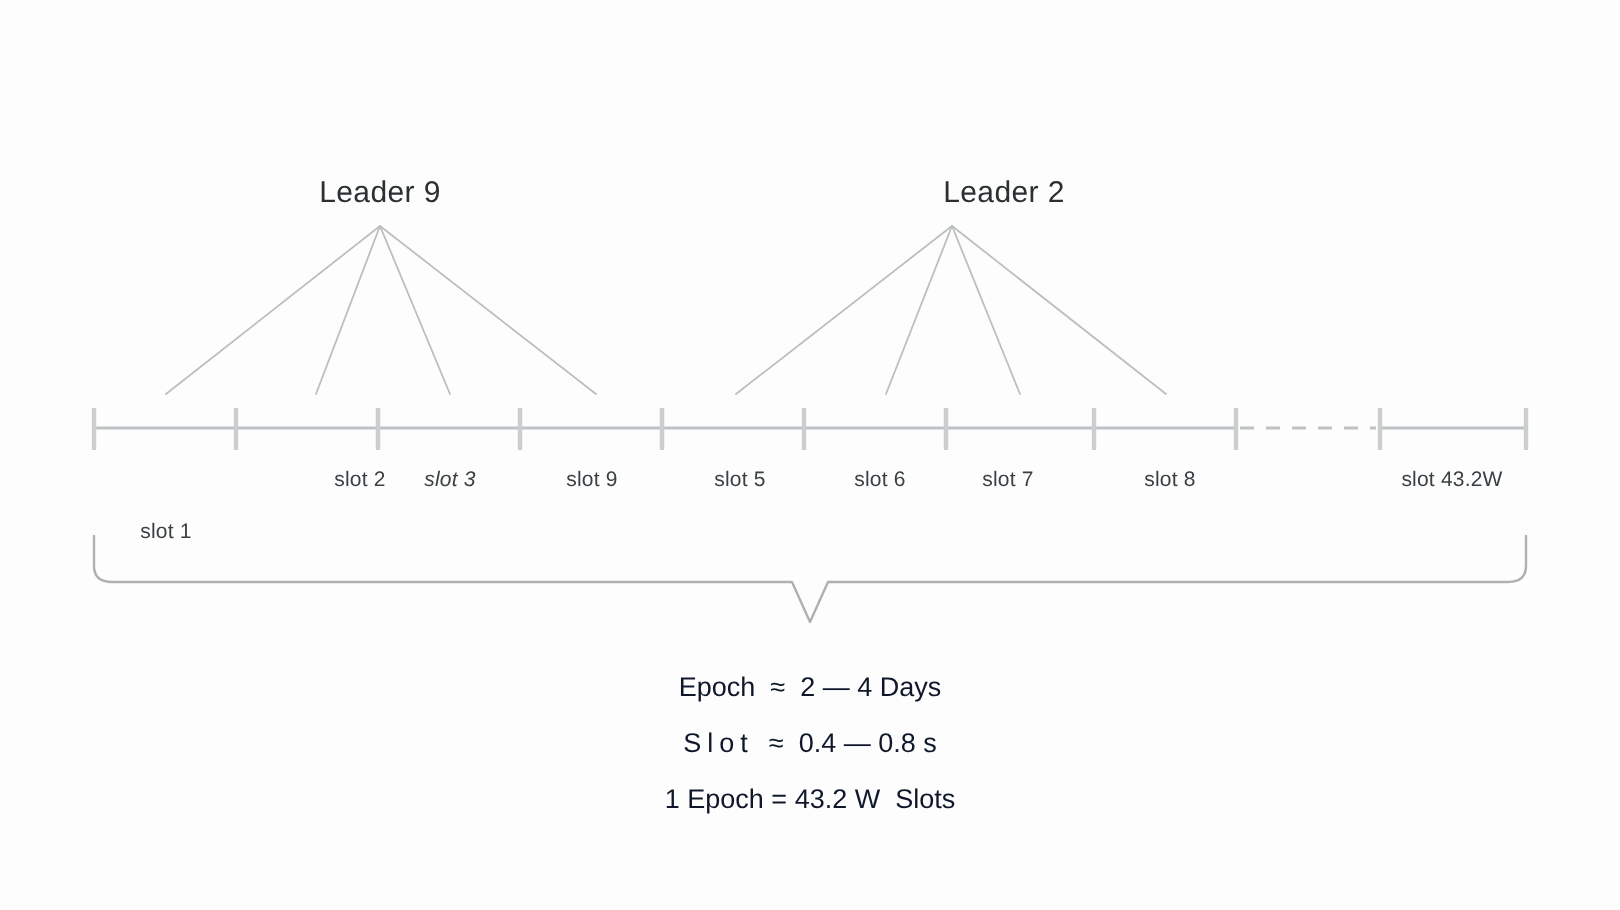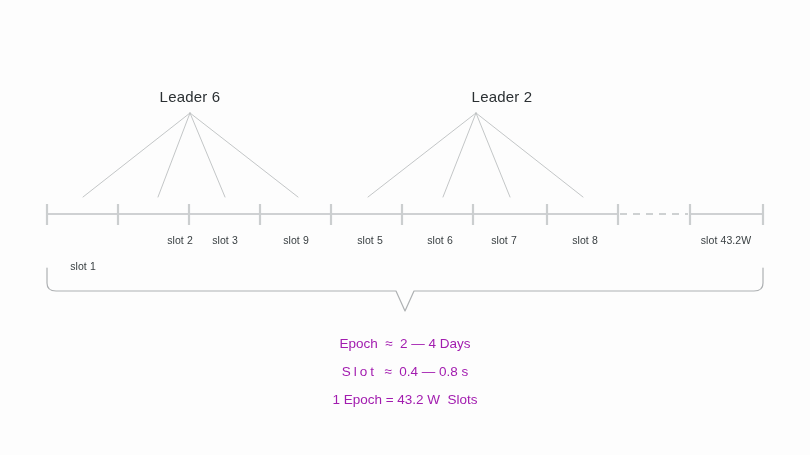--- a/index.html
+++ b/index.html
@@ -49,21 +49,21 @@
   
   #legend {
     position: absolute;
     left: 0;
     top: 330px;
     width: 810px;
     text-align: center;
   }
   .legend-line {
     font-size: 13.5px;
-    color: #a21caf;
+    color: #0f172a;
     line-height: 28px;
     white-space: pre;
   }
   .legend-line .lbl-slot {
     letter-spacing: 3px;
   }
 
   
   #solana-logo {
     position: absolute;
@@ -121,26 +121,26 @@
              L 47,283
              Q 47,291 56,291
              L 396,291
              L 405,311
              L 414,291
              L 754,291
              Q 763,291 763,283
              L 763,268" fill="none" stroke="#aeb1b3" stroke-width="1.2" stroke-linejoin="round" stroke-linecap="round"></path>
   </svg>
 
-  <div class="leader-label" style="left:190px; top:88px;">Leader 6</div>
+  <div class="leader-label" style="left:190px; top:88px;">Leader 9</div>
   <div class="leader-label" style="left:502px; top:88px;">Leader 2</div>
 
   <div class="slot-label" style="left:83px;  top:234px;margin-top:26px;">slot 1</div>
   <div class="slot-label" style="left:154px; top:234px;margin-left:26px;">slot 2</div>
-  <div class="slot-label" style="left:225px; top:234px;">slot 3</div>
+  <div class="slot-label" style="left:225px; top:234px;font-style:italic;">slot 3</div>
   <div class="slot-label" style="left:296px; top:234px;">slot 9</div>
   <div class="slot-label" style="left:370px; top:234px;">slot 5</div>
   <div class="slot-label" style="left:440px; top:234px;">slot 6</div>
   <div class="slot-label" style="left:504px; top:234px;">slot 7</div>
   <div class="slot-label" style="left:585px; top:234px;">slot 8</div>
   <div class="slot-label" style="left:726px; top:234px;">slot 43.2W</div>
 
   <div id="legend">
     <div class="legend-line">Epoch  ≈  2 — 4 Days</div>
     <div class="legend-line"><span class="lbl-slot">Slot</span><span>  ≈  0.4 — 0.8 s</span></div>

